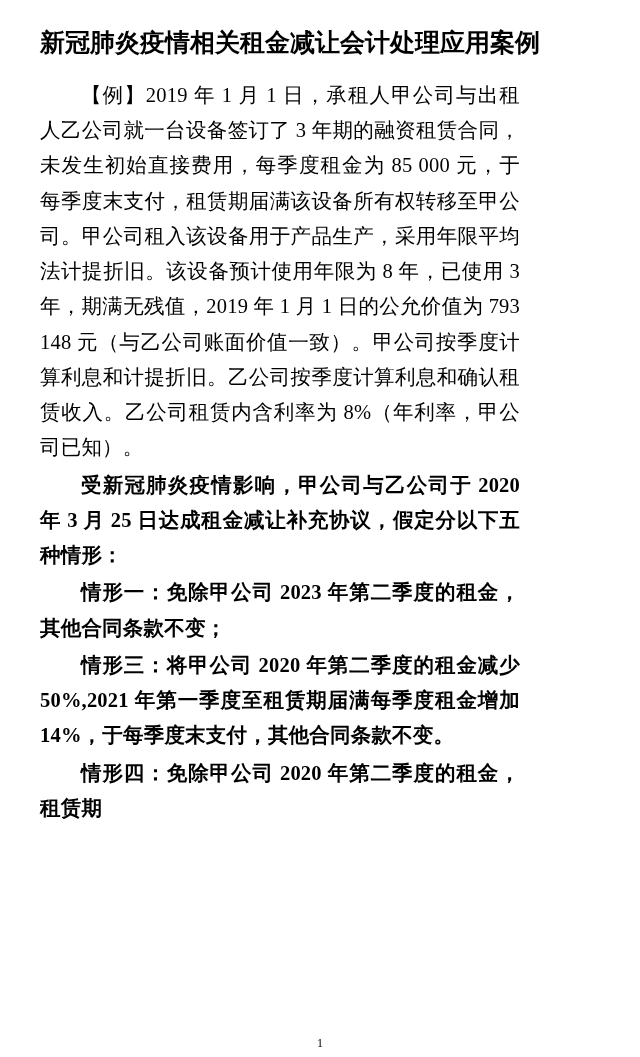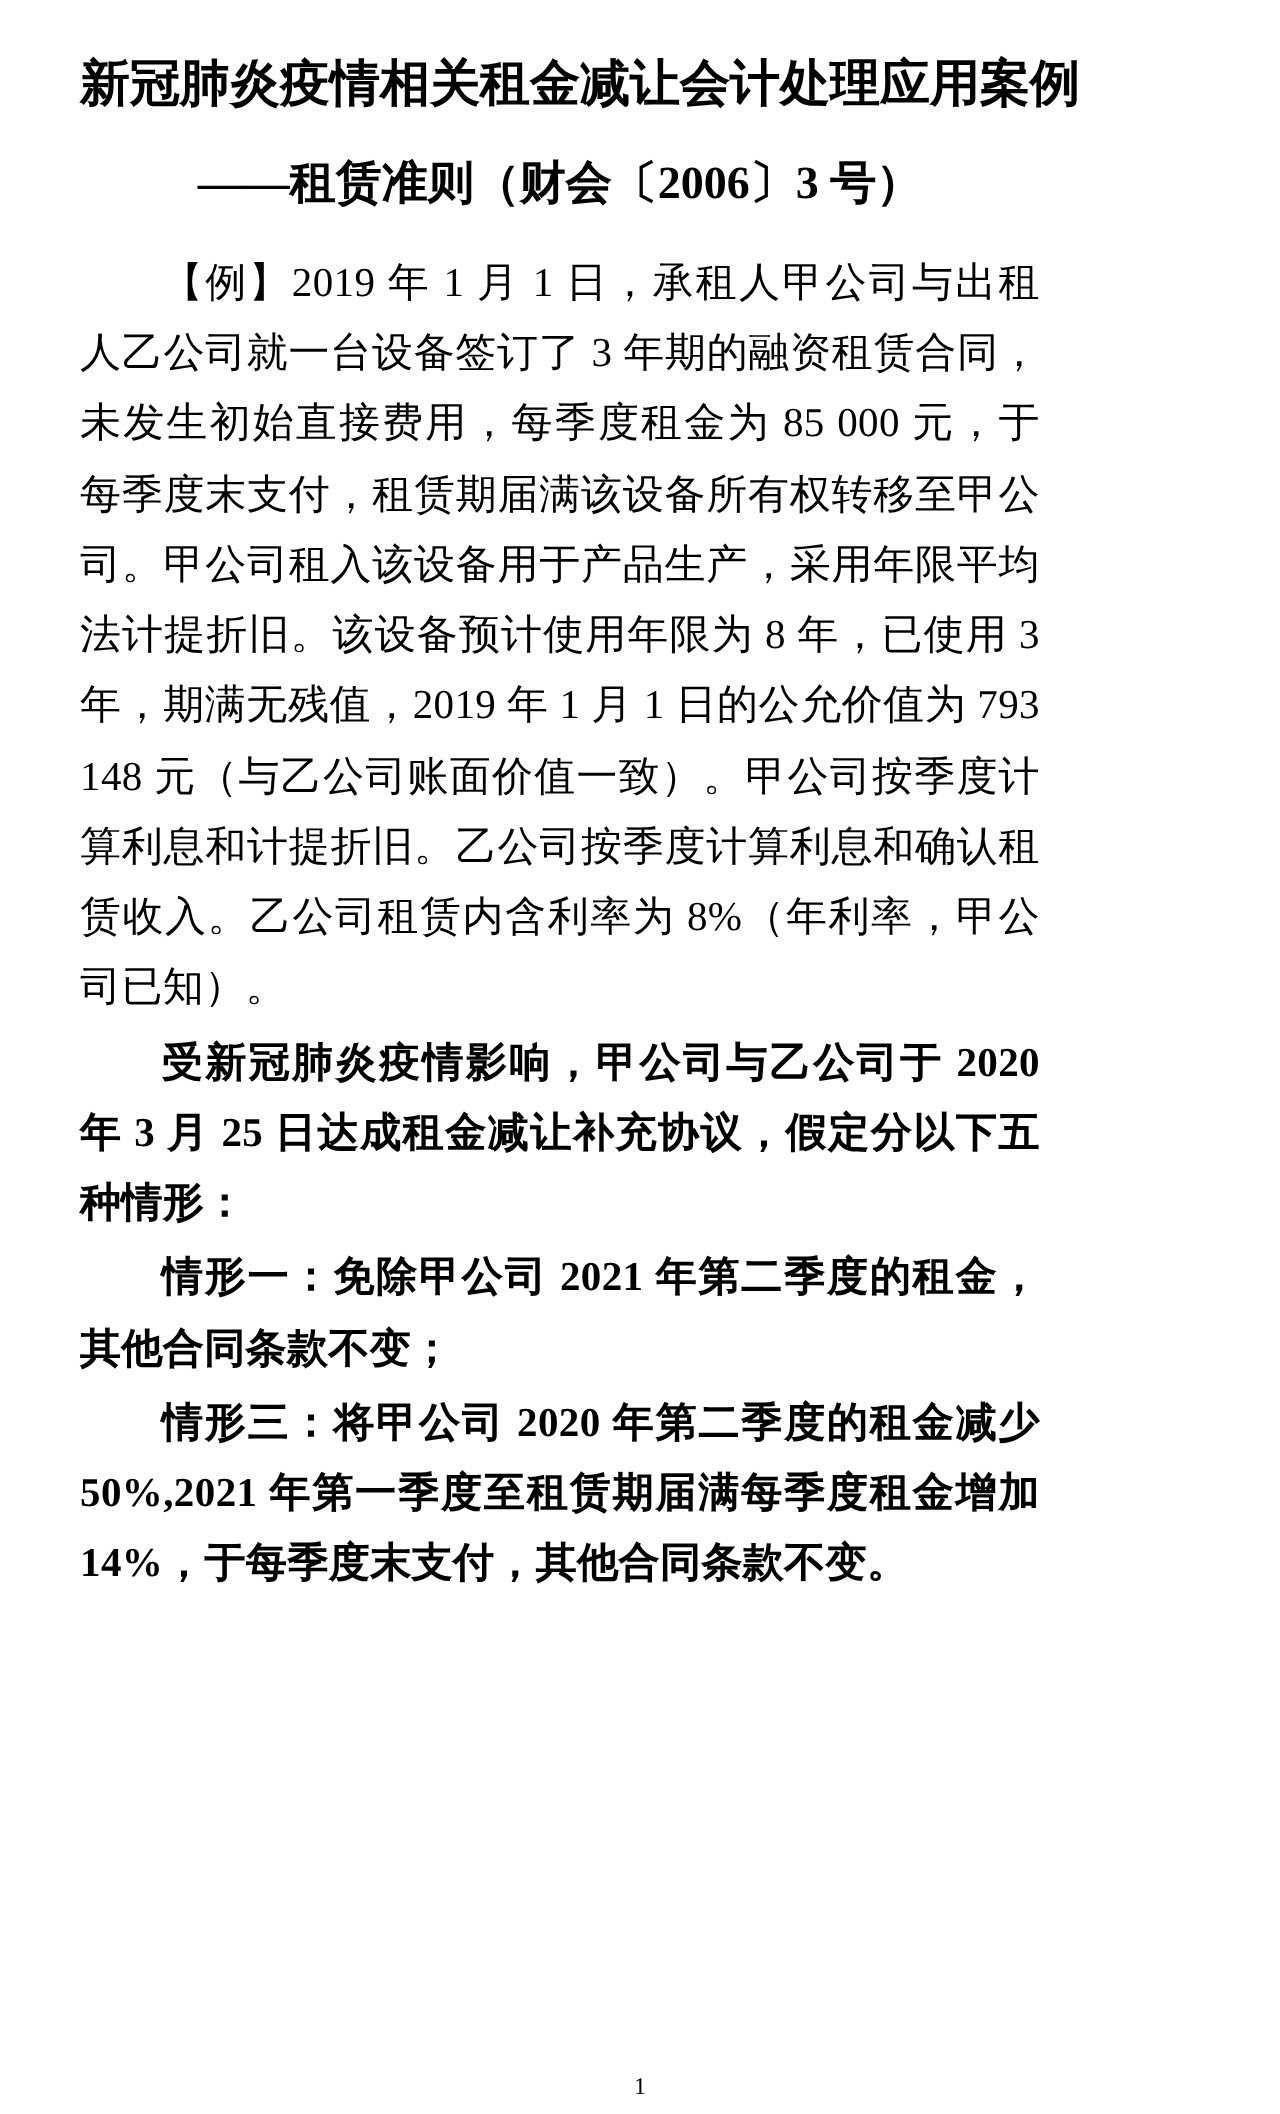--- a/index.html
+++ b/index.html
@@ -72,23 +72,23 @@
     font-family: "Liberation Serif", serif;
     color: #000;
   }
 </style>
 </head>
 <body>
 
 <div class="page">
 
   <h1 class="title-main">新冠肺炎疫情相关租金减让会计处理应用案例</h1>
-  <h2 class="title-sub">——租赁准则（财会〔2006〕3 号）</h2>
 
   <div class="body-block">
     <p class="para">【例】2019 年 1 月 1 日，承租人甲公司与出租人乙公司就一台设备签订了 3 年期的融资租赁合同，未发生初始直接费用，每季度租金为 85 000 元，于每季度末支付，租赁期届满该设备所有权转移至甲公司。甲公司租入该设备用于产品生产，采用年限平均法计提折旧。该设备预计使用年限为 8 年，已使用 3 年，期满无残值，2019 年 1 月 1 日的公允价值为 793 148 元（与乙公司账面价值一致）。甲公司按季度计算利息和计提折旧。乙公司按季度计算利息和确认租赁收入。乙公司租赁内含利率为 8%（年利率，甲公司已知）。</p>
     <p class="para">受新冠肺炎疫情影响，甲公司与乙公司于 2020 年 3 月 25 日达成租金减让补充协议，假定分以下五种情形：</p>
-    <p class="para">情形一：免除甲公司 2021 年第二季度的租金，其他合同条款不变；</p>
+    <p class="para">情形一：免除甲公司 2023 年第二季度的租金，其他合同条款不变；</p>
     <p class="para">情形三：将甲公司 2020 年第二季度的租金减少 50%,2021 年第一季度至租赁期届满每季度租金增加 14%，于每季度末支付，其他合同条款不变。</p>
+    <p class="para">情形四：免除甲公司 2020 年第二季度的租金，租赁期</p>
   </div>
 
   <div class="page-number">1</div>
 </div>
 
 </body></html>

